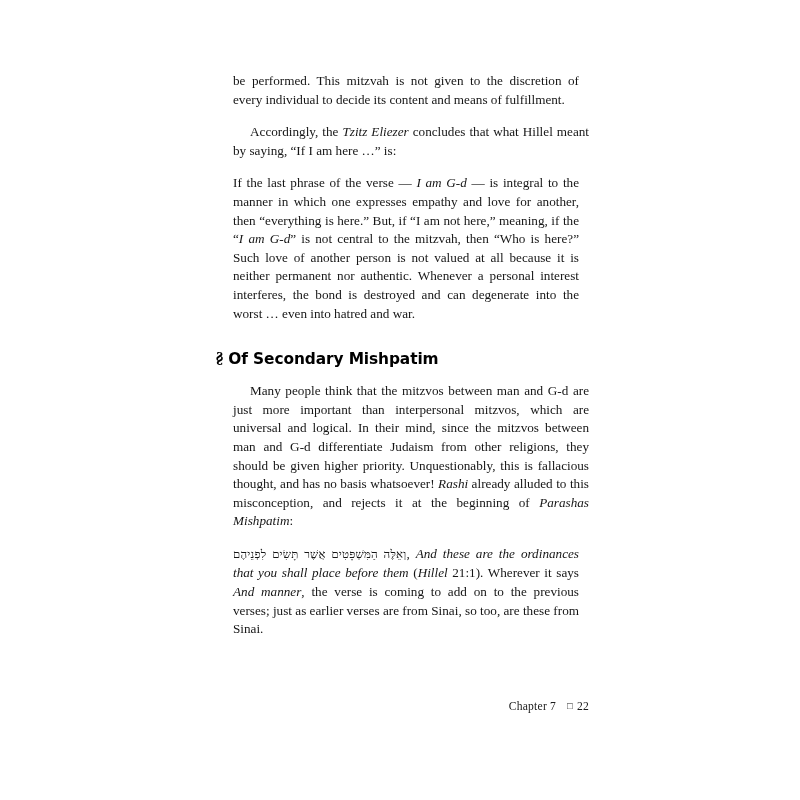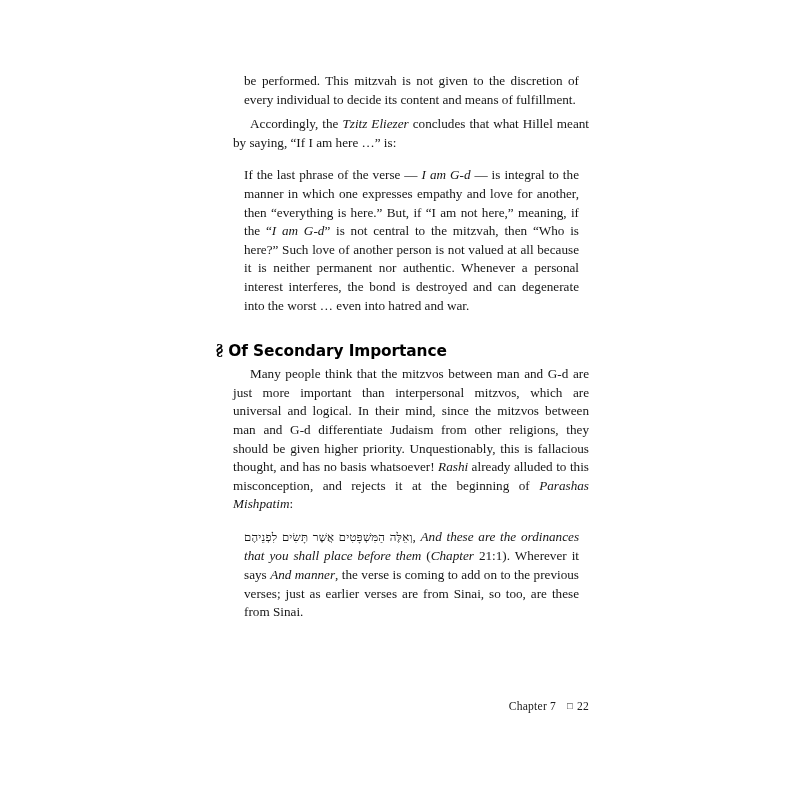--- a/index.html
+++ b/index.html
@@ -30,27 +30,26 @@
     font-size: 13.2px;
     line-height: 18.6px;
     text-align: justify;
     text-justify: inter-word;
     color: #151515;
   }
 
   
   .body-para {
     text-indent: 17px;
-    margin-top: 6px;
+    margin-top: 14px;
   }
-  .body-para.tight { margin-top: 4px; }
+  .body-para.tight { margin-top: 13px; }
 
   
   .quote {
-    margin-left: 11px;
     margin-right: 10px;   
     margin-top: 14px;
     font-size: 13.2px;
     line-height: 18.6px;
     text-align: justify;
     color: #151515;
   }
   .quote.first {
     margin-top: 0;
   }
@@ -123,28 +122,28 @@
   <p class="body-para">
     <span>Accordingly, the </span><i>Tzitz Eliezer</i><span> concludes that what Hillel meant by saying, “If I am here …” is:</span>
   </p>
 
   <div class="quote">
     <span>If the last phrase of the verse — </span><i>I am G-d</i><span> — is integral to the manner in which one expresses empathy and love for another, then “everything is here.” But, if “I am not here,” meaning, if the “</span><i>I am G-d</i><span>” is not central to the mitzvah, then “Who is here?” Such love of another person is not valued at all because it is neither permanent nor authentic. Whenever a personal interest interferes, the bond is destroyed and can degenerate into the worst … even into hatred and war.</span>
   </div>
 
 
   <div class="section-heading">
-    <span class="heading-ornament">§</span><span>Of Secondary Importance</span>
+    <span class="heading-ornament">§</span><span>Of Secondary Mishpatim</span>
   </div>
 
   <p class="body-para tight">
     <span>Many people think that the mitzvos between man and G-d are just more important than interpersonal mitzvos, which are universal and logical. In their mind, since the mitzvos between man and G-d differentiate Judaism from other religions, they should be given higher priority. Unquestionably, this is fallacious thought, and has no basis whatsoever! </span><i>Rashi</i><span> already alluded to this misconception, and rejects it at the beginning of </span><i>Parashas Mishpatim</i><span>:</span>
   </p>
 
   <div class="quote">
-    <span class="hebrew">וְאֵלֶּה הַמִּשְׁפָּטִים אֲשֶׁר תָּשִׂים לִפְנֵיהֶם</span><span>, </span><i>And these are the ordinances that you shall place before them </i><span>(</span><i>Chapter</i><span> 21:1). Wherever it says </span><i>And manner</i><span>, the verse is coming to add on to the previous verses; just as earlier verses are from Sinai, so too, are these from Sinai.</span>
+    <span class="hebrew">וְאֵלֶּה הַמִּשְׁפָּטִים אֲשֶׁר תָּשִׂים לִפְנֵיהֶם</span><span>, </span><i>And these are the ordinances that you shall place before them </i><span>(</span><i>Hillel</i><span> 21:1). Wherever it says </span><i>And manner</i><span>, the verse is coming to add on to the previous verses; just as earlier verses are from Sinai, so too, are these from Sinai.</span>
   </div>
 
 </div>
 
 <div class="footer">
   <span class="chapter">Chapter 7</span><span class="marker">□</span><span>22</span>
 </div>
 
 </body></html>

